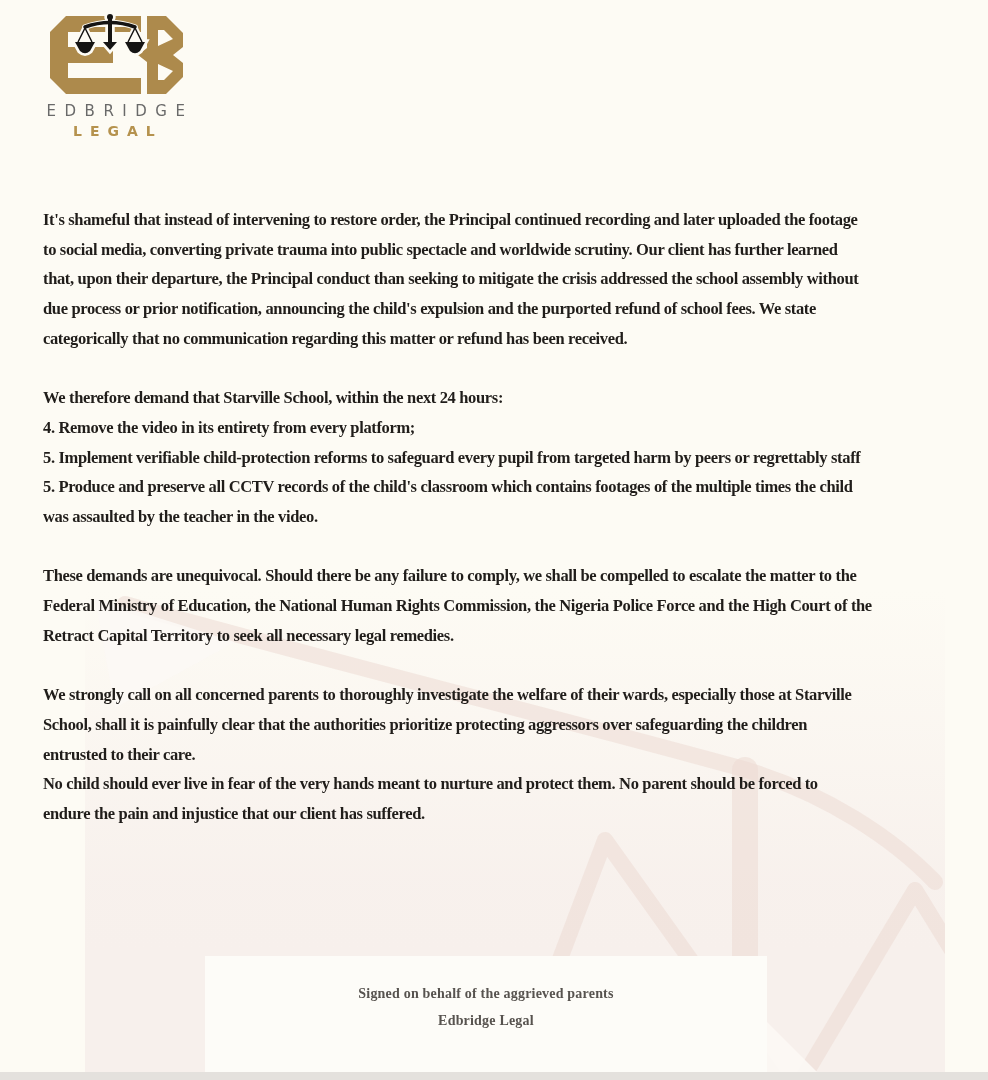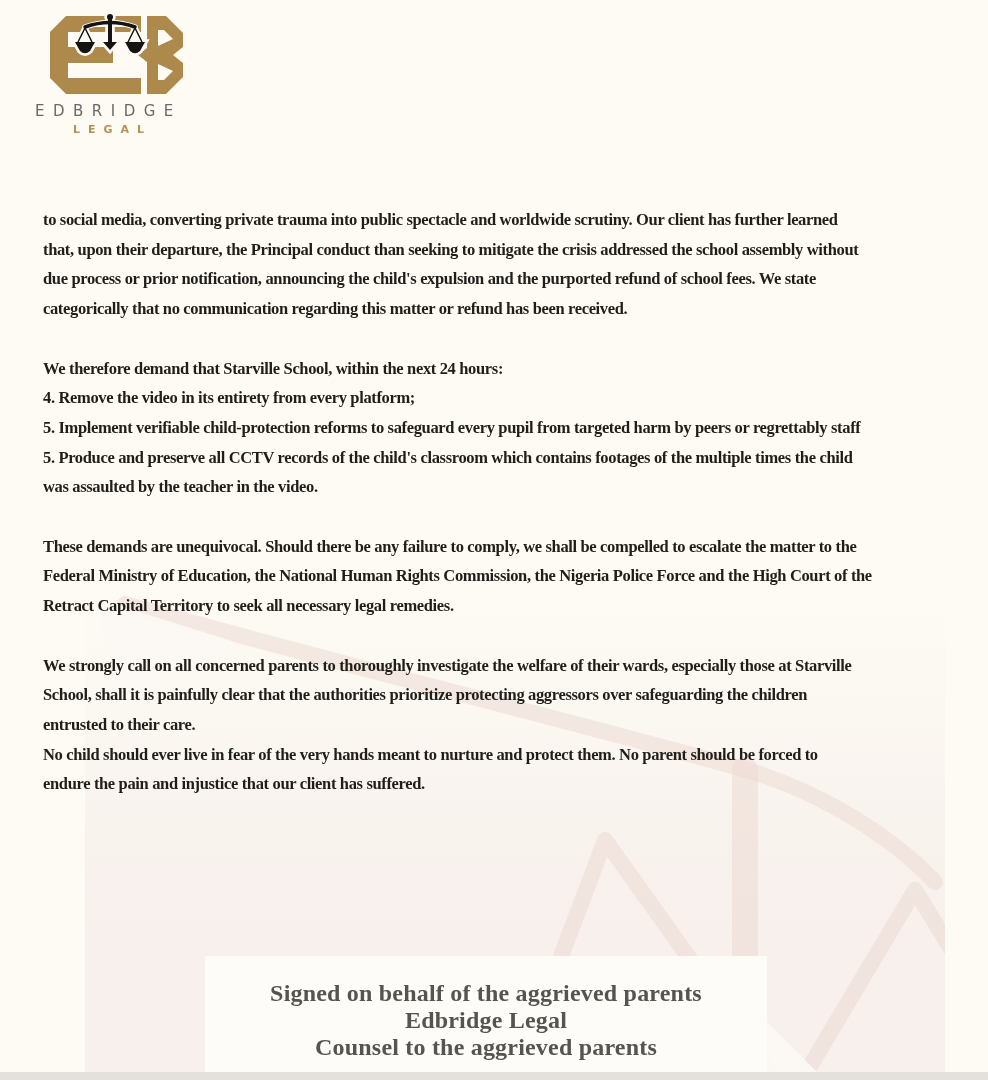--- a/index.html
+++ b/index.html
@@ -3,43 +3,43 @@
 <meta charset="utf-8">
 <style>
   html,body{margin:0;padding:0;}
   body{background:#fdfbf4;font-family:"Liberation Serif",serif;}
   #page{position:relative;width:988px;height:1080px;background:#fdfbf4;overflow:hidden;}
 
   
   .logo{position:absolute;left:35px;top:10px;width:170px;}
   .logo-mark{width:150px;height:85px;display:block;}
   .logo-name{margin-top:7px;font-family:"DejaVu Sans",sans-serif;font-size:15px;
-             font-weight:400;color:#696969;letter-spacing:8.5px;white-space:nowrap;}
+             font-weight:400;color:#696969;letter-spacing:8.5px;white-space:nowrap;text-align:center;}
   .logo-tagline{margin-top:3px;padding-left:38px;font-family:"DejaVu Sans",sans-serif;
-                font-size:11px;font-weight:700;color:#b5924e;letter-spacing:8px;white-space:nowrap;}
+                font-size:14px;font-weight:700;color:#b5924e;letter-spacing:8px;white-space:nowrap;}
 
   
   .letter-body{position:absolute;left:43px;top:205px;width:935px;z-index:4;
                font-family:"Liberation Serif",serif;font-weight:700;font-size:16.5px;
                line-height:29.7px;letter-spacing:-0.35px;color:#201d1a;}
   .para{margin:0 0 29.7px 0;}
   .para.tight{margin-bottom:0;}
   .ln{white-space:nowrap;}
 
   
   .watermark{position:absolute;left:85px;top:590px;width:860px;height:490px;z-index:1;
              background:linear-gradient(180deg,rgba(248,241,237,0) 0px,rgba(248,241,237,0.45) 140px,
                         rgba(247,240,236,0.92) 290px,#f7f0ec 360px);}
   .watermark svg{position:absolute;left:0;top:0;}
 
   
   .sig-panel{position:absolute;left:205px;top:956px;width:562px;height:124px;
              background:#fdfcf8;z-index:2;}
   .signature{position:absolute;left:0;top:24px;width:562px;text-align:center;
-             font-family:"Liberation Serif",serif;font-weight:700;font-size:24px;
+             font-family:"Liberation Serif",serif;font-weight:700;font-size:14px;
              line-height:27.2px;color:#57534f;letter-spacing:0.2px;}
 
   
   .bottom-bar{position:absolute;left:0;bottom:0;width:988px;height:8px;background:#e4e1dd;z-index:5;}
 </style>
 </head>
 <body>
 
 <div id="page">
 
@@ -95,20 +95,21 @@
           <path d="M136,64 L150,80 L164,64 Z"></path>
         </g>
       </g>
     </svg>
     <div class="logo-name">EDBRIDGE</div>
     <div class="logo-tagline">LEGAL</div>
   </div>
 
   <div class="letter-body">
     <div class="para">
+        <div class="ln">It's shameful that instead of intervening to restore order, the Principal continued recording and later uploaded the footage</div>
         <div class="ln">to social media, converting private trauma into public spectacle and worldwide scrutiny. Our client has further learned</div>
         <div class="ln">that, upon their departure, the Principal conduct than seeking to mitigate the crisis addressed the school assembly without</div>
         <div class="ln">due process or prior notification, announcing the child's expulsion and the purported refund of school fees. We state</div>
         <div class="ln">categorically that no communication regarding this matter or refund has been received.</div>
       </div>
     <div class="para">
         <div class="ln">We therefore demand that Starville School, within the next 24 hours:</div>
         <div class="ln">4. Remove the video in its entirety from every platform;</div>
         <div class="ln">5. Implement verifiable child-protection reforms to safeguard every pupil from targeted harm by peers or regrettably staff</div>
         <div class="ln">5. Produce and preserve all CCTV records of the child's classroom which contains footages of the multiple times the child</div>
@@ -127,19 +128,18 @@
     <div class="para tight">
         <div class="ln">No child should ever live in fear of the very hands meant to nurture and protect them. No parent should be forced to</div>
         <div class="ln">endure the pain and injustice that our client has suffered.</div>
       </div>
   </div>
 
   <div class="sig-panel">
     <div class="signature">
         <div class="ln">Signed on behalf of the aggrieved parents</div>
         <div class="ln">Edbridge Legal</div>
-        <div class="ln">Counsel to the aggrieved parents</div>
       </div>
   </div>
 
   <div class="bottom-bar"></div>
 
 </div>
 
 </body></html>

